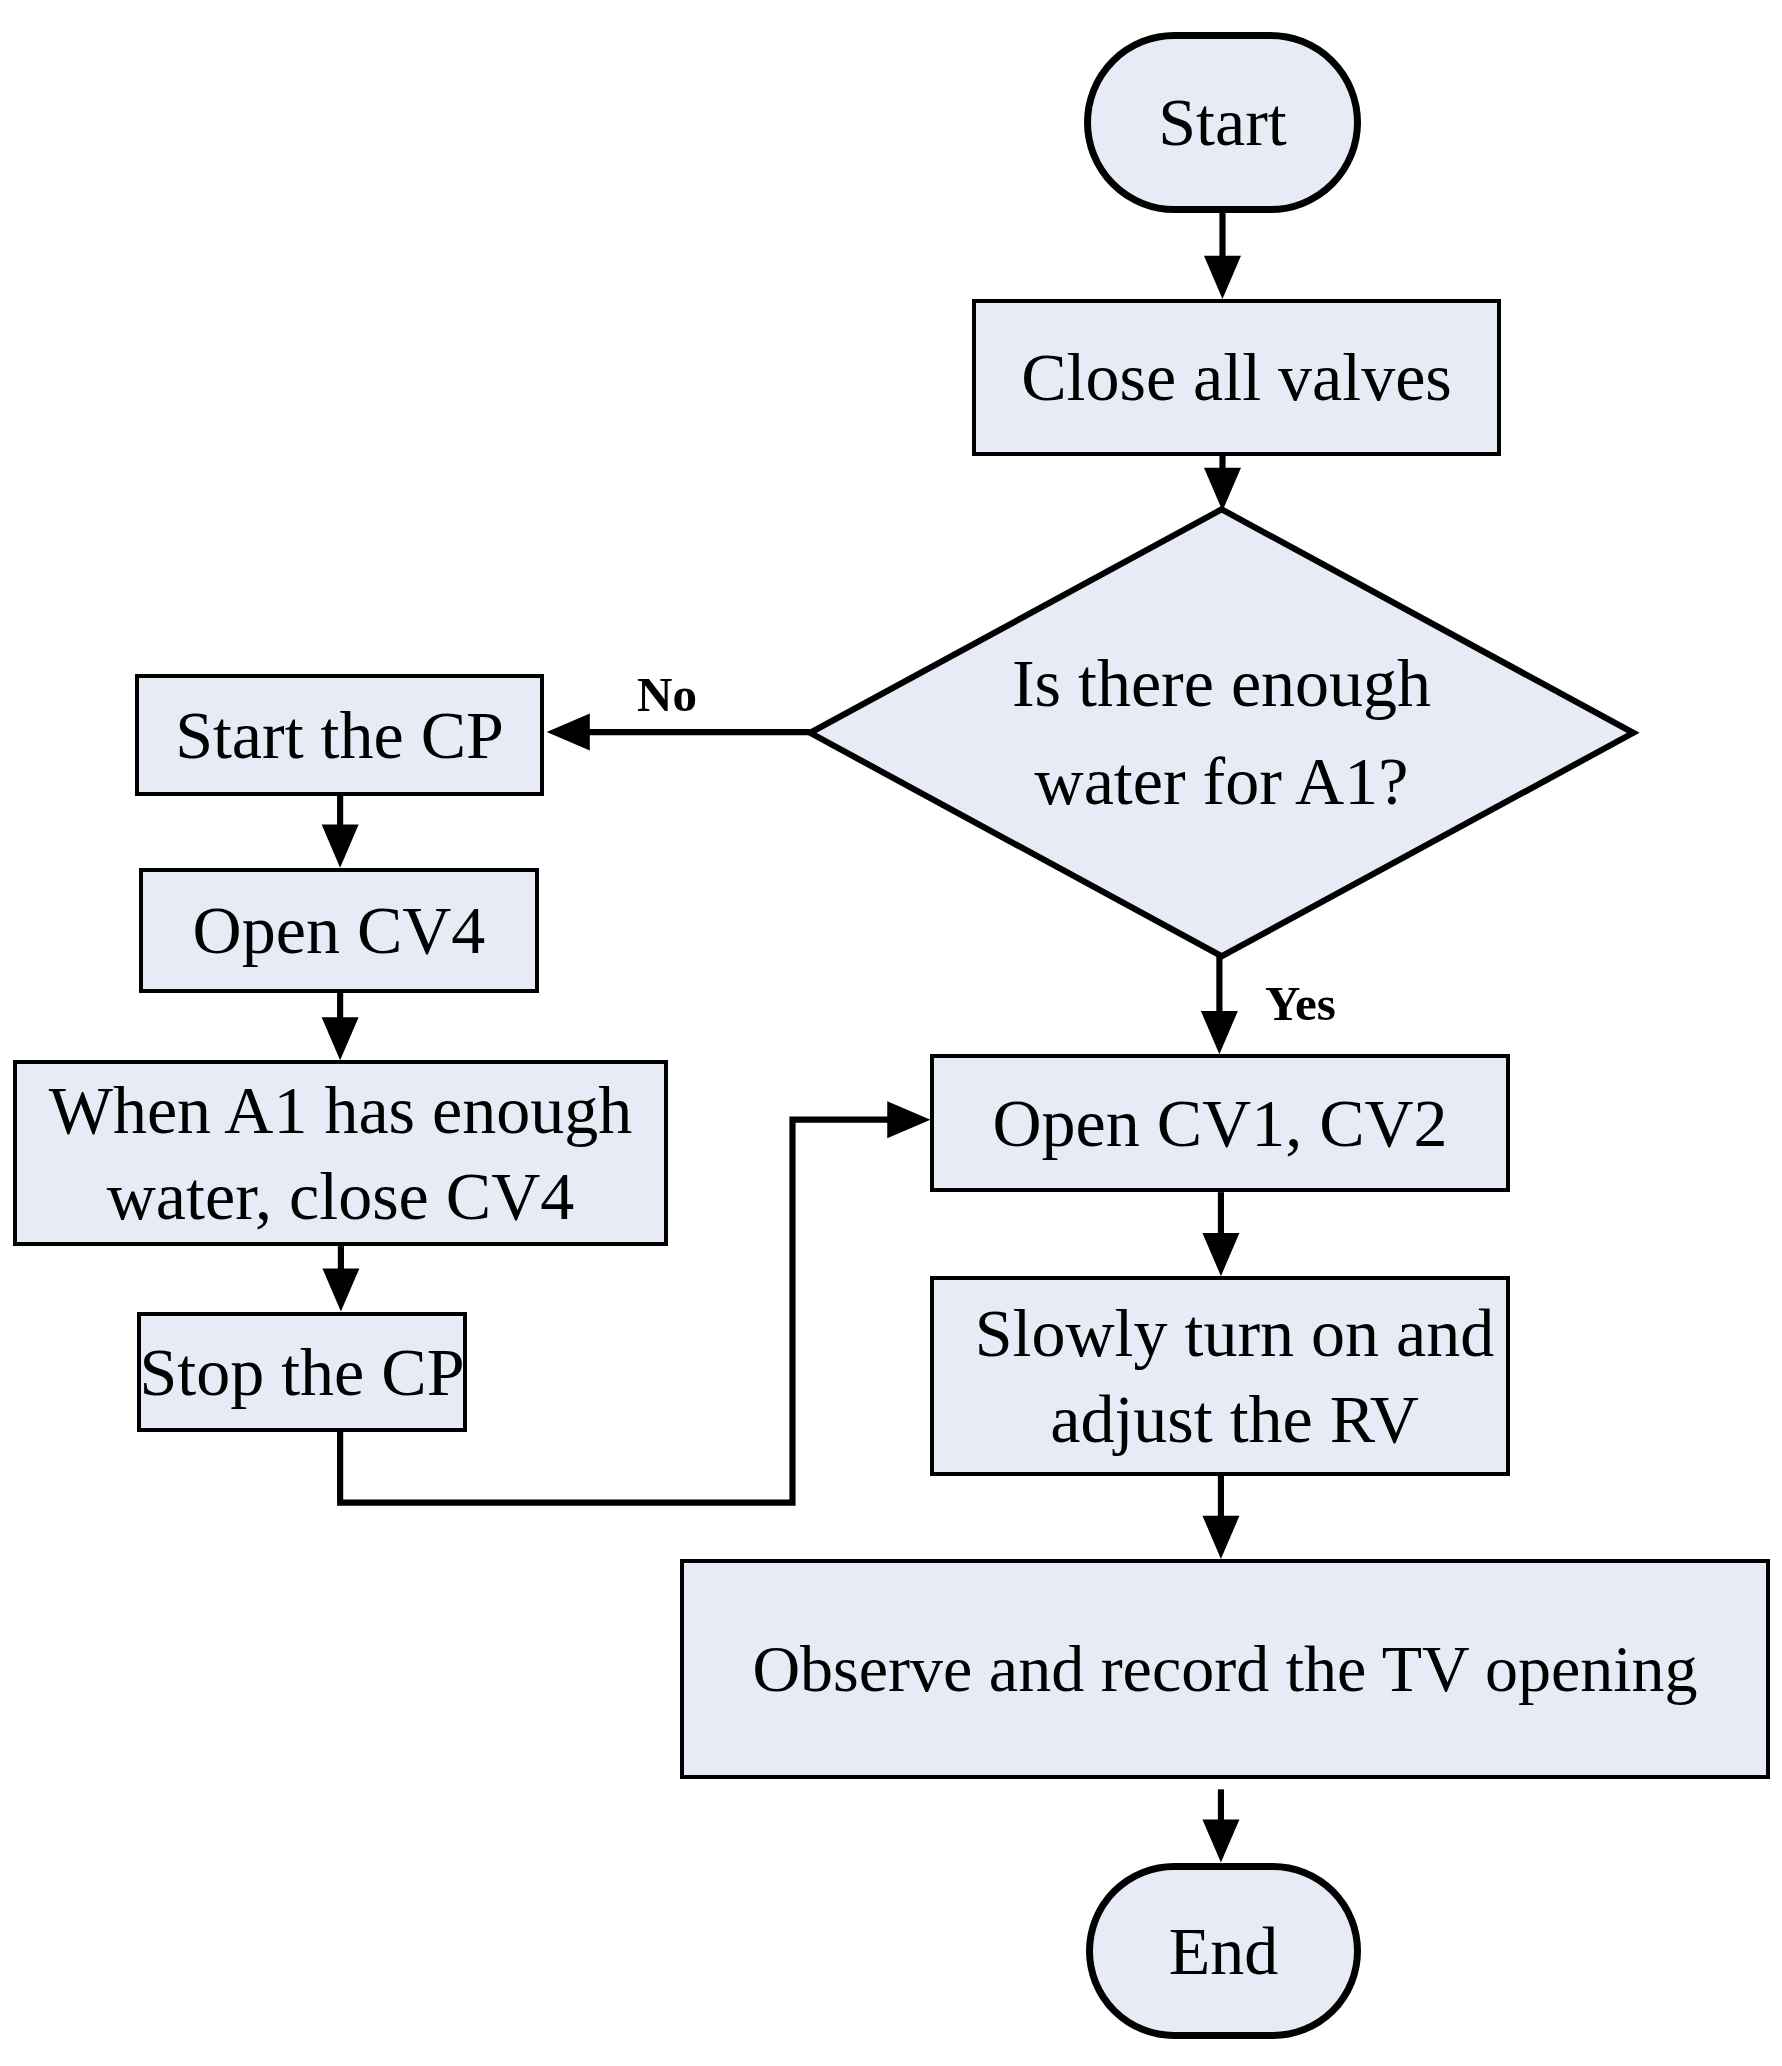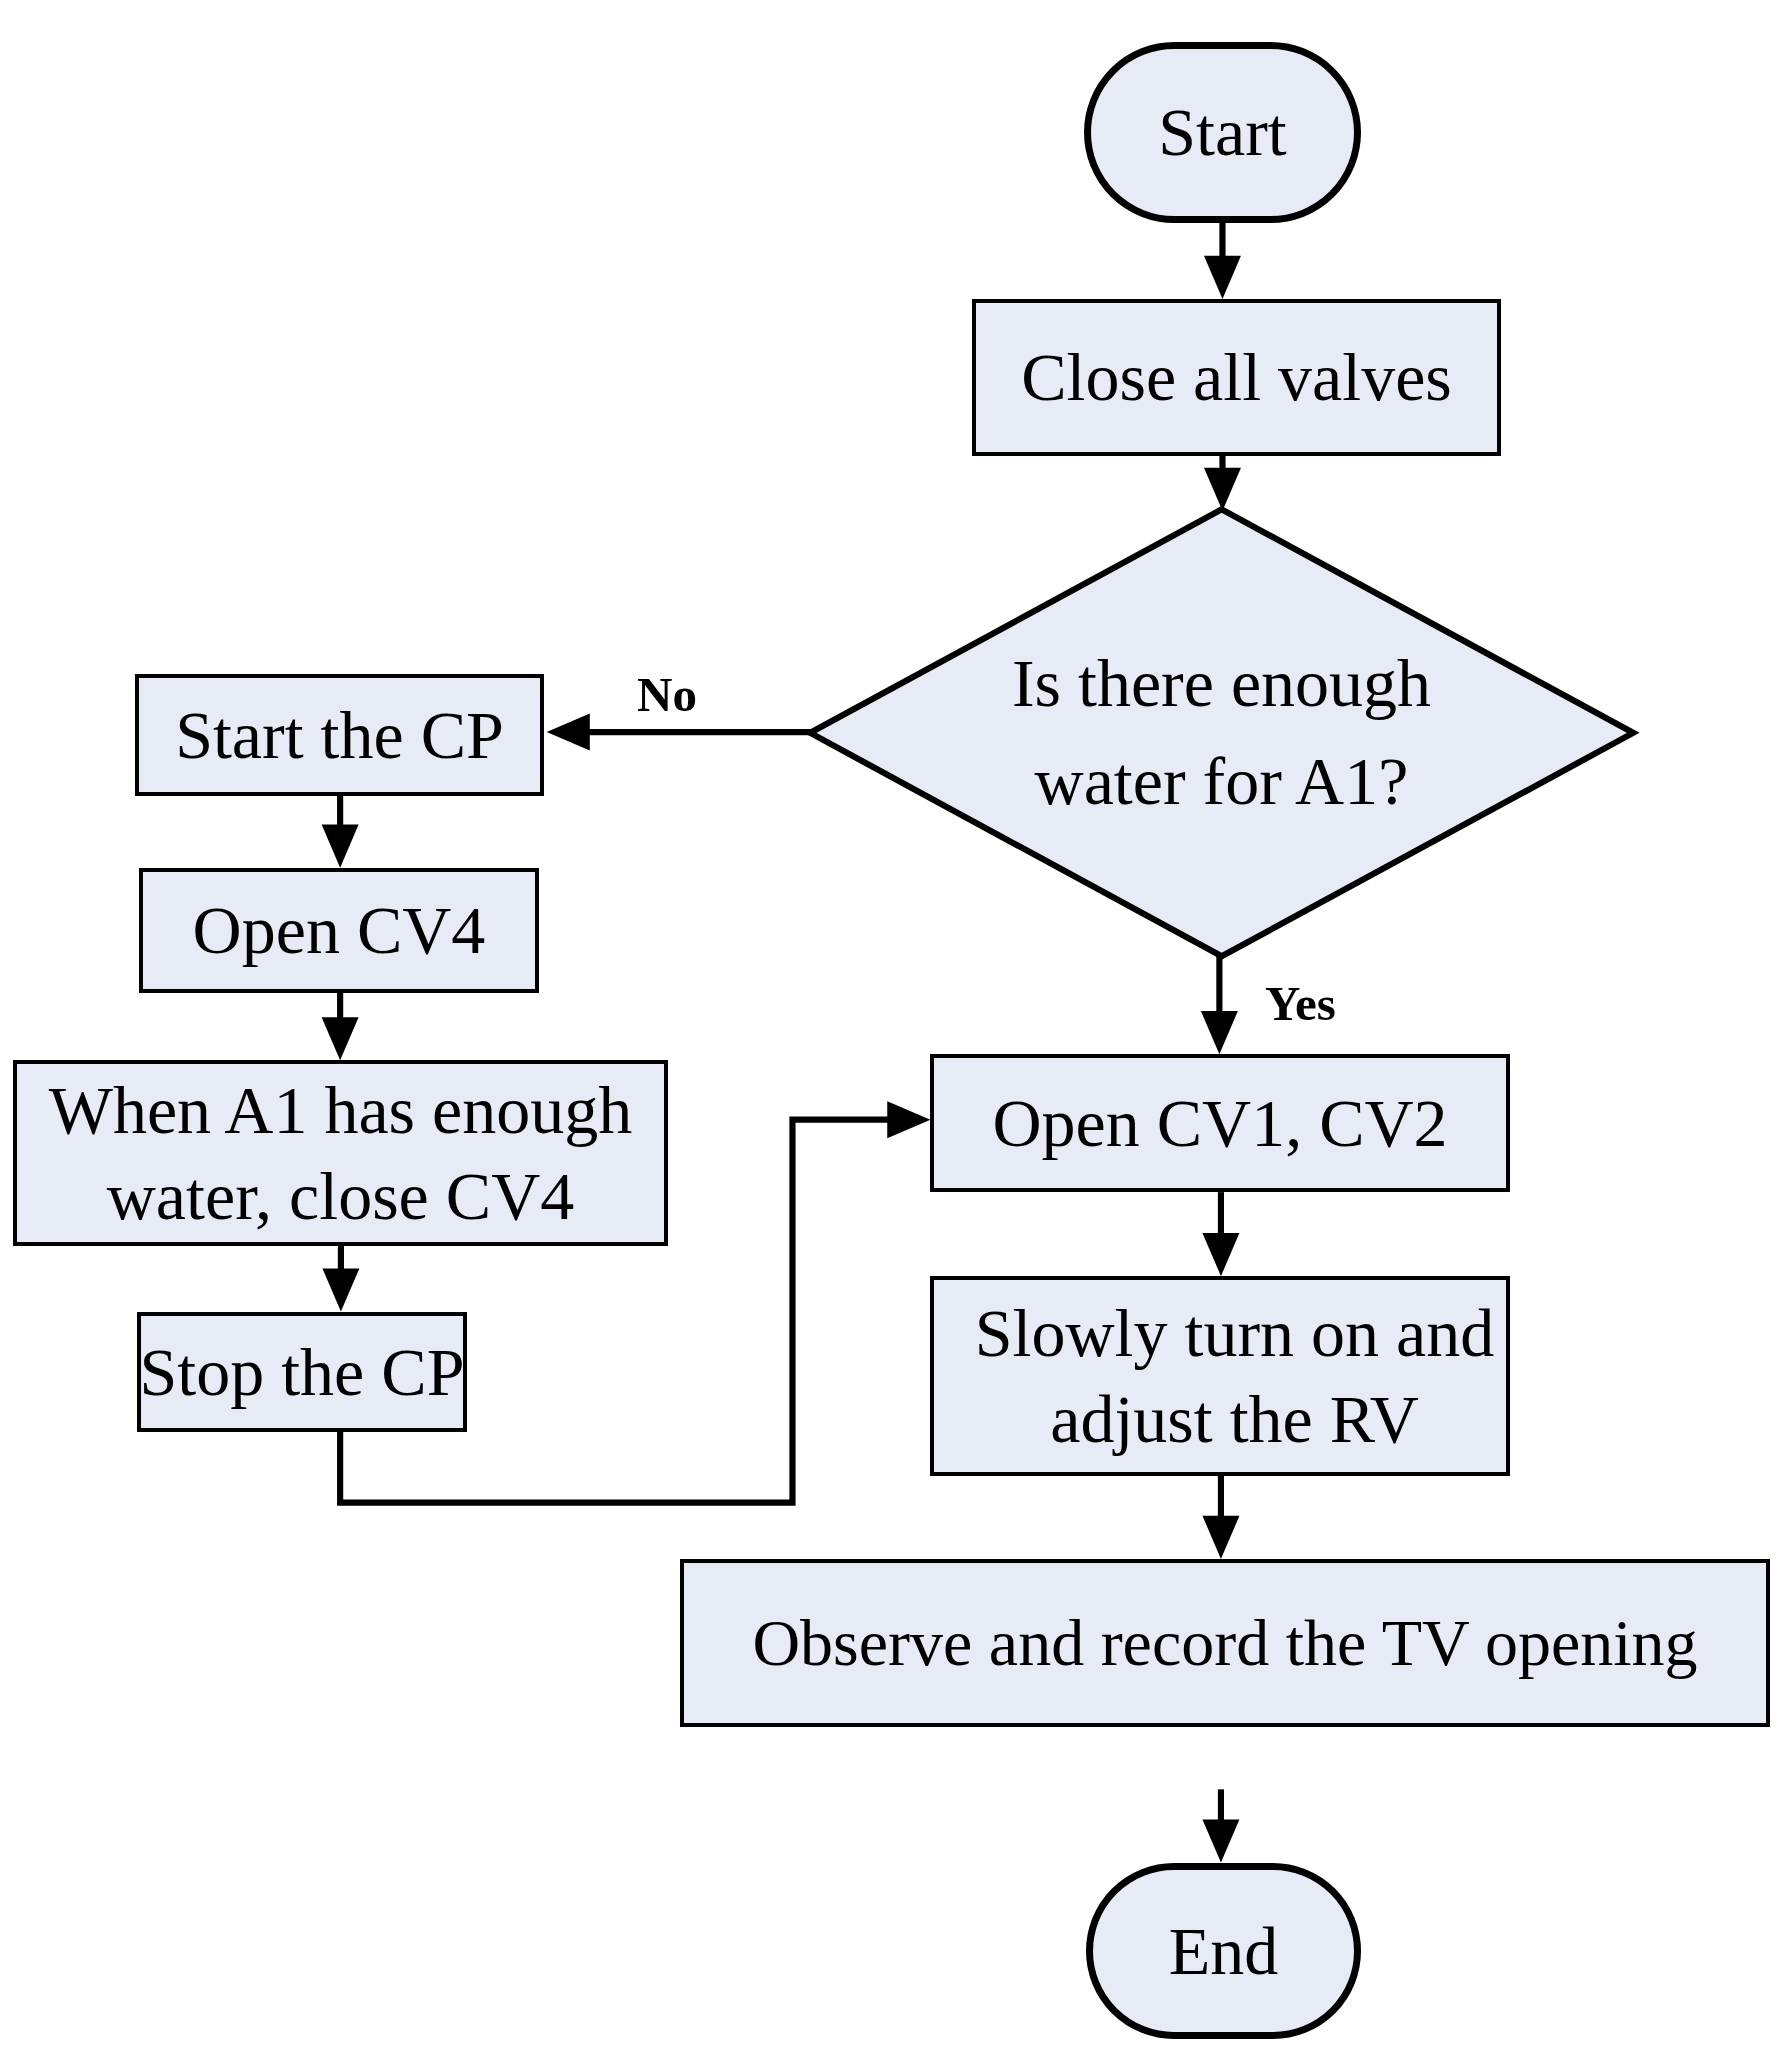--- a/index.html
+++ b/index.html
@@ -103,21 +103,21 @@
       <line x1="1584" y1="1915" x2="1584" y2="1980" stroke="#000" stroke-width="8"></line>
       <polygon points="1584,2023 1560,1967 1608,1967" fill="#000"></polygon>
     </g>
 
     <g>
       <line x1="1584" y1="2322" x2="1584" y2="2374" stroke="#000" stroke-width="8"></line>
       <polygon points="1584,2417 1560,2361 1608,2361" fill="#000"></polygon>
     </g>
   </svg>
 
-  <div class="node terminator" style="left:1084px;top:32px;width:277px;height:181px;margin-top:10px;">Start</div>
+  <div class="node terminator" style="left:1084px;top:32px;width:277px;height:181px;">Start</div>
 
   <div class="node" style="left:972px;top:299px;width:529px;height:157px;">Close all valves</div>
 
   <div class="diamond-label" style="left:836px;top:617px;width:771px;height:231px;">
     <div>Is there enough</div>
     <div>water for A1?</div>
   </div>
 
   <div class="branch-label" style="left:637px;top:670px;">No</div>
 
@@ -134,20 +134,20 @@
 
   <div class="node" style="left:137px;top:1312px;width:330px;height:120px;">Stop the CP</div>
 
   <div class="node" style="left:930px;top:1054px;width:580px;height:138px;">Open CV1, CV2</div>
 
   <div class="node twoline" style="left:930px;top:1276px;width:580px;height:200px;padding-left:29px;">
     <div>Slowly turn on and</div>
     <div>adjust the RV</div>
   </div>
 
-  <div class="node twoline observe-box" style="left:680px;top:1559px;width:1090px;height:168px;">
+  <div class="node twoline observe-box" style="left:680px;top:1559px;width:1090px;height:220px;">
     <div>Observe and record the TV opening</div>
   </div>
 
   <div class="node terminator" style="left:1086px;top:1863px;width:275px;height:176px;border-radius:88px;">End</div>
 
 </div>
 
 
 </body></html>

